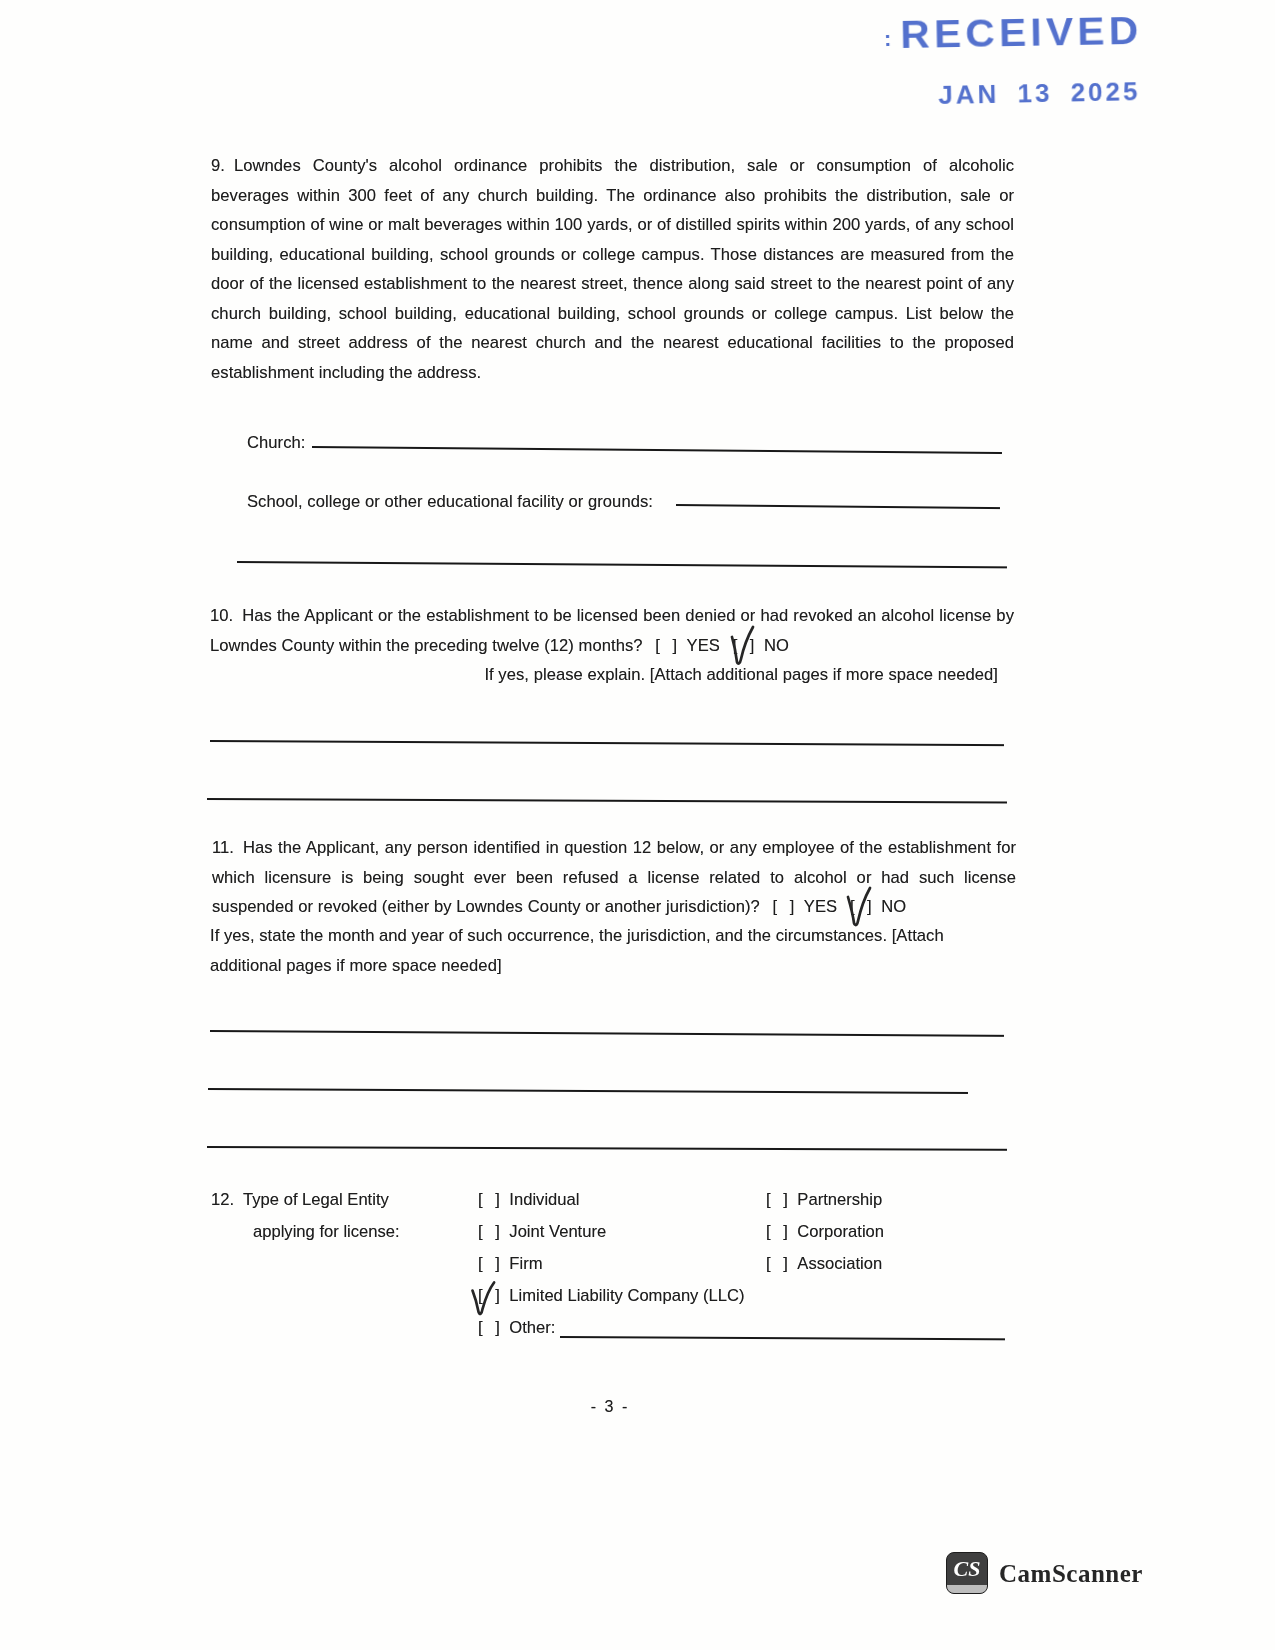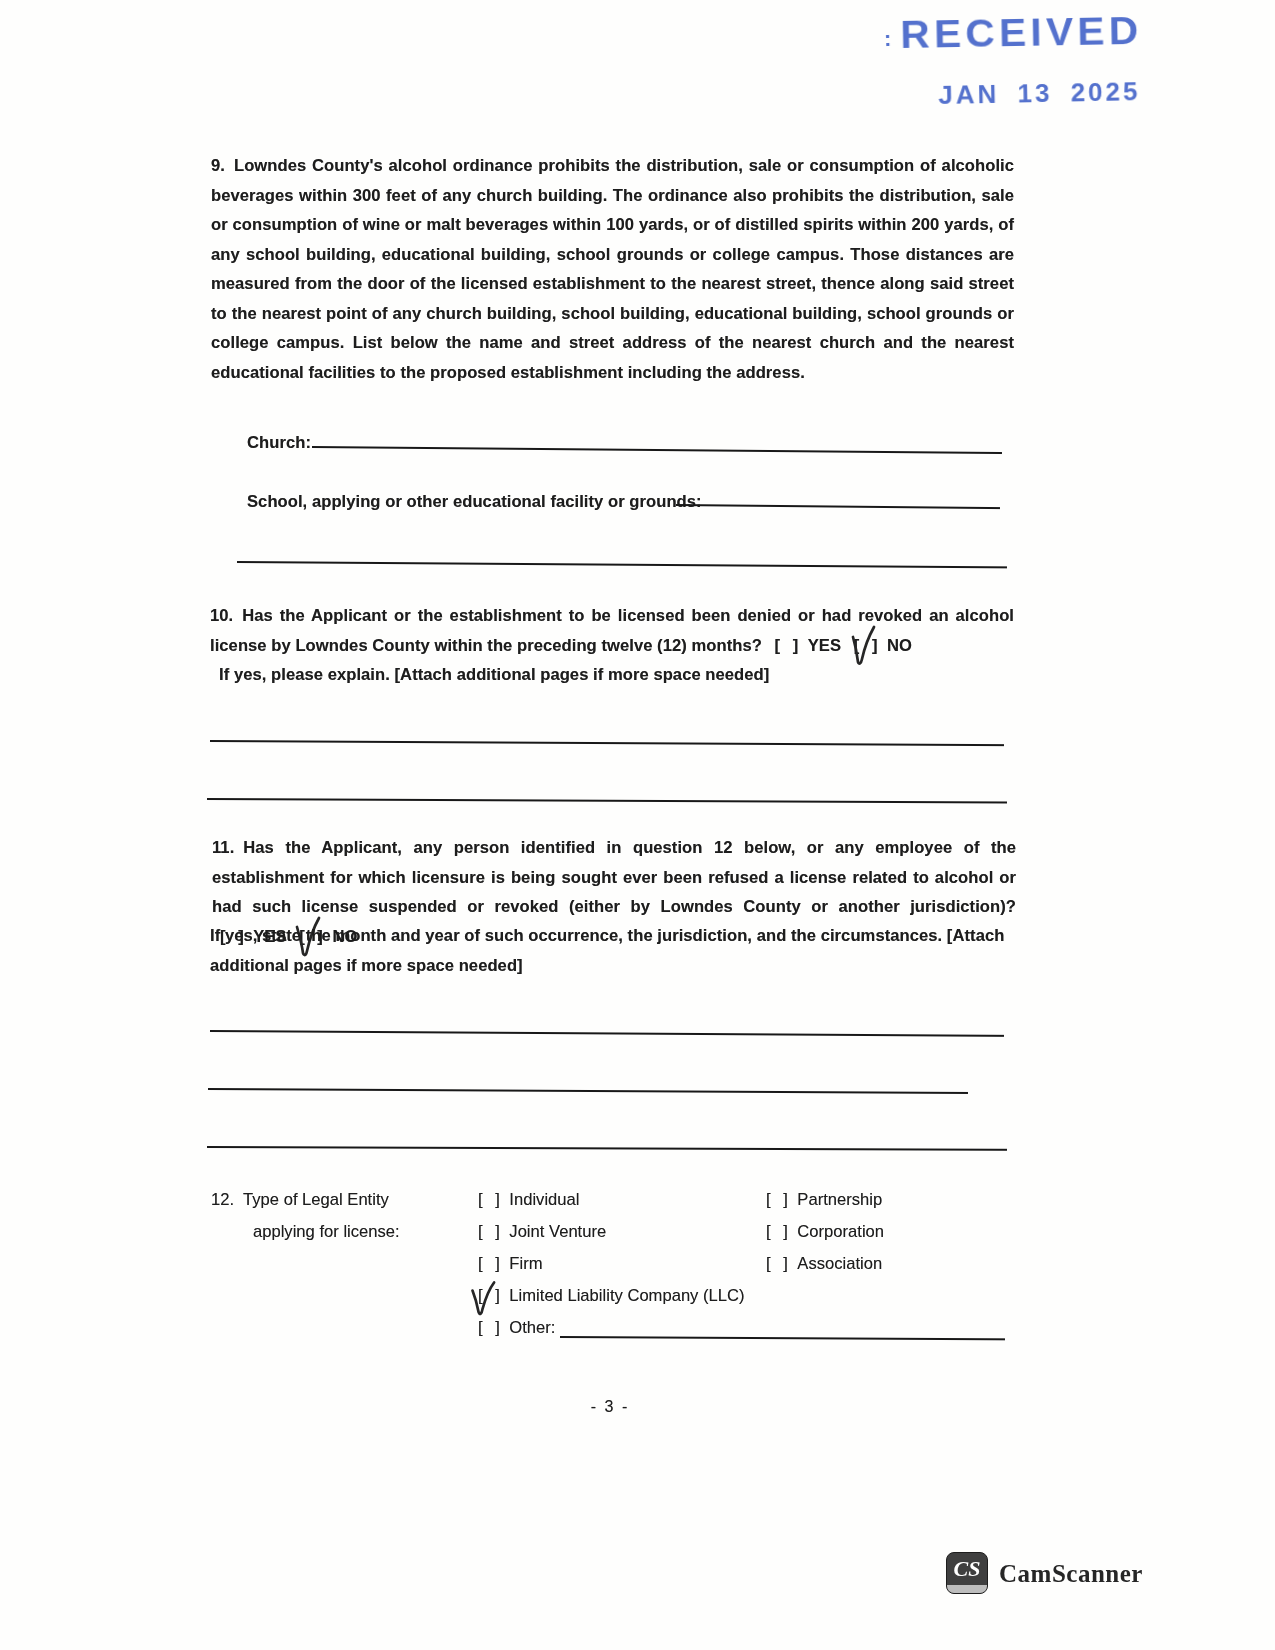--- a/index.html
+++ b/index.html
@@ -42,21 +42,20 @@
     font-size:22px;
     transform:rotate(-2deg);
   }
   
   .para{
     position:absolute;
     font-size:16.6px;
     line-height:29.5px;
     text-align:justify;
     letter-spacing:.05px;
-    font-weight:bold;
   }
   .qnum{margin-right:9px;}
   
   .wline{
     position:absolute;height:0;
     border-top:2px solid #181818;
     filter:blur(.35px);
     transform-origin:left center;
   }
   
@@ -129,36 +128,36 @@
   <div class="stamp stamp-title">RECEIVED</div>
   <div class="stamp stamp-date">JAN 13 2025</div>
 
   <div class="para ink" style="left:211px;top:151px;width:803px;">
     <span class="qnum">9.</span><span>Lowndes County's alcohol ordinance prohibits the distribution, sale or consumption of alcoholic beverages within 300 feet of any church building.  The ordinance also prohibits the distribution, sale or consumption of wine or malt beverages within 100 yards, or of distilled spirits within 200 yards, of any school building, educational building, school grounds or college campus.  Those distances are measured from the door of the licensed establishment to the nearest street, thence along said street to the nearest point of any church building, school building, educational building, school grounds or college campus.  List below the name and street address of the nearest church and the nearest educational facilities to the proposed establishment including the address.</span>
   </div>
 
   <div class="para ink" style="left:247px;top:428px;width:300px;">Church:</div>
   <div class="wline" style="left:312px;top:446px;width:690px;transform:rotate(.5deg);"></div>
 
-  <div class="para ink" style="left:247px;top:487px;width:500px;">School, applying or other educational facility or grounds:</div>
+  <div class="para ink" style="left:247px;top:487px;width:500px;">School, college or other educational facility or grounds:</div>
   <div class="wline" style="left:676px;top:504px;width:324px;transform:rotate(.55deg);"></div>
 
   <div class="wline" style="left:237px;top:561px;width:770px;transform:rotate(.4deg);"></div>
 
   <div class="para ink" style="left:210px;top:601px;width:804px;">
     <span class="qnum">10.</span><span>Has the Applicant or the establishment to be licensed been denied or had revoked an alcohol license by Lowndes County within the preceding twelve (12) months?</span>
     <span class="cbwrap yesno"><span class="cb">[ ]</span><span class="cb-label">YES</span></span>
     <span class="cbwrap yesno">
       <svg class="chk chk-tall" viewBox="0 0 30 44">
           <path d="M5 13 C7 20 9 30 10 38 C11 41 13 40 14 35 C16 26 21 12 26 3"></path>
         </svg>
       <span class="cb">[ ]</span><span class="cb-label">NO</span>
     </span>
   </div>
-  <div class="para ink" style="left:219px;top:660px;width:804px;text-align:left;">If yes, please explain.  [Attach additional pages if more space needed]</div>
+  <div class="para ink" style="left:194px;top:660px;width:804px;text-align:right;">If yes, please explain.  [Attach additional pages if more space needed]</div>
 
   <div class="wline" style="left:210px;top:740px;width:794px;transform:rotate(.3deg);"></div>
   <div class="wline" style="left:207px;top:798px;width:800px;transform:rotate(.25deg);"></div>
 
   <div class="para ink" style="left:212px;top:833px;width:804px;">
     <span class="qnum">11.</span><span>Has the Applicant, any person identified in question 12 below, or any employee of the establishment for which licensure is being sought ever been refused a license related to alcohol or had such license suspended or revoked (either by Lowndes County or another jurisdiction)?</span>
     <span class="cbwrap yesno"><span class="cb">[ ]</span><span class="cb-label">YES</span></span>
     <span class="cbwrap yesno">
       <svg class="chk chk-tall" viewBox="0 0 30 44">
           <path d="M4 12 C6 19 9 30 10 38 C11 41 13 41 14 36 C16 27 21 12 26 3"></path>

